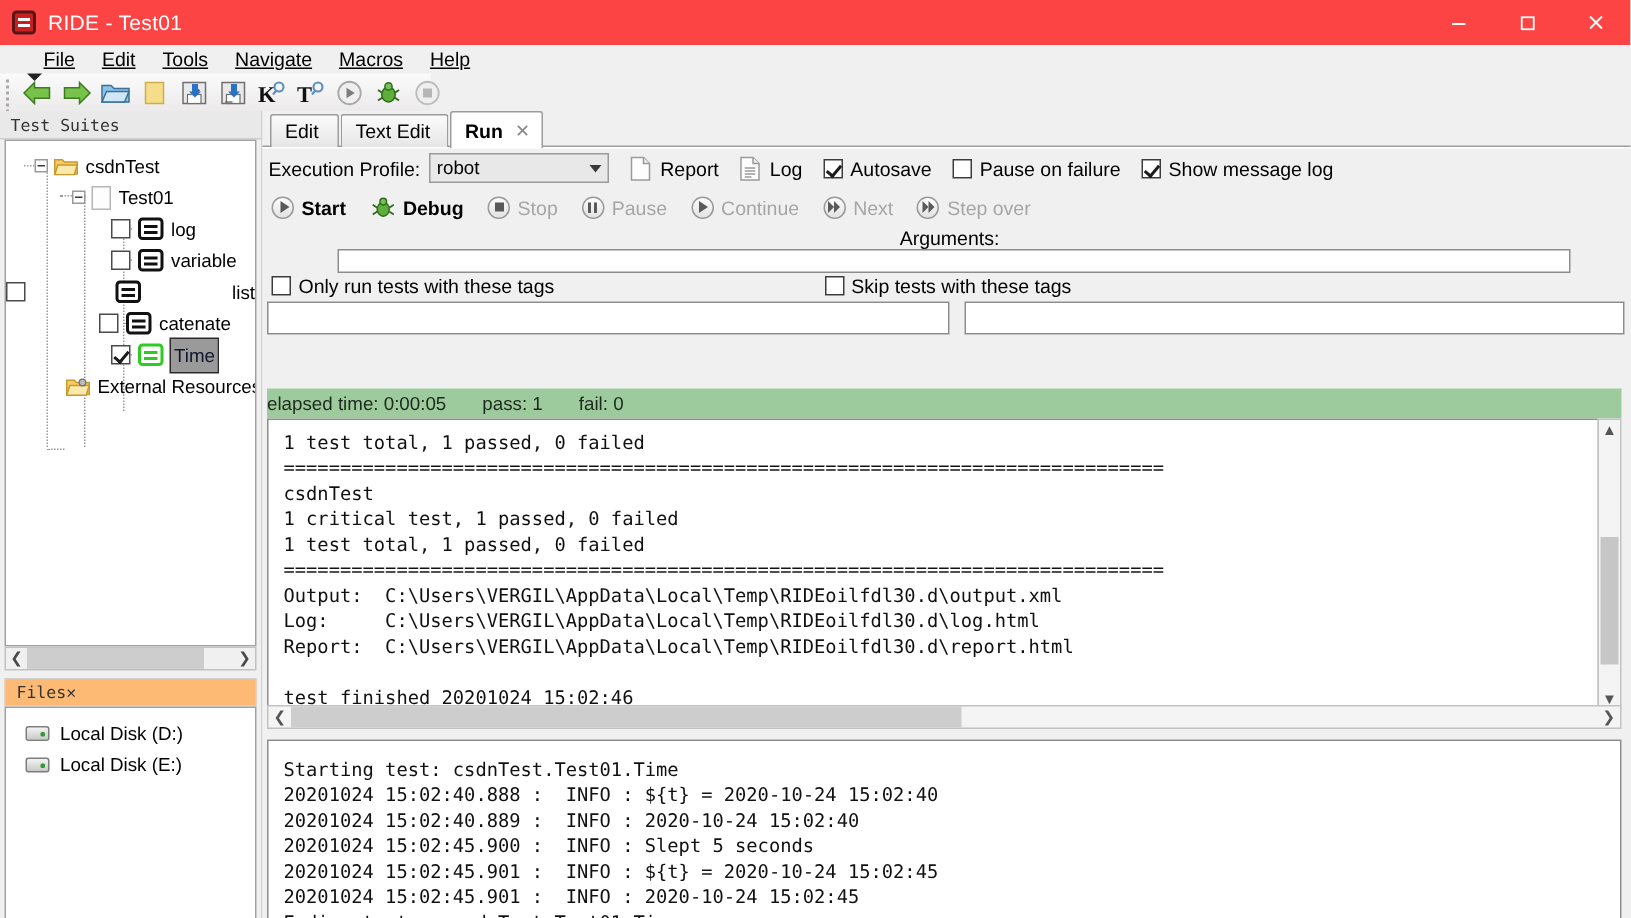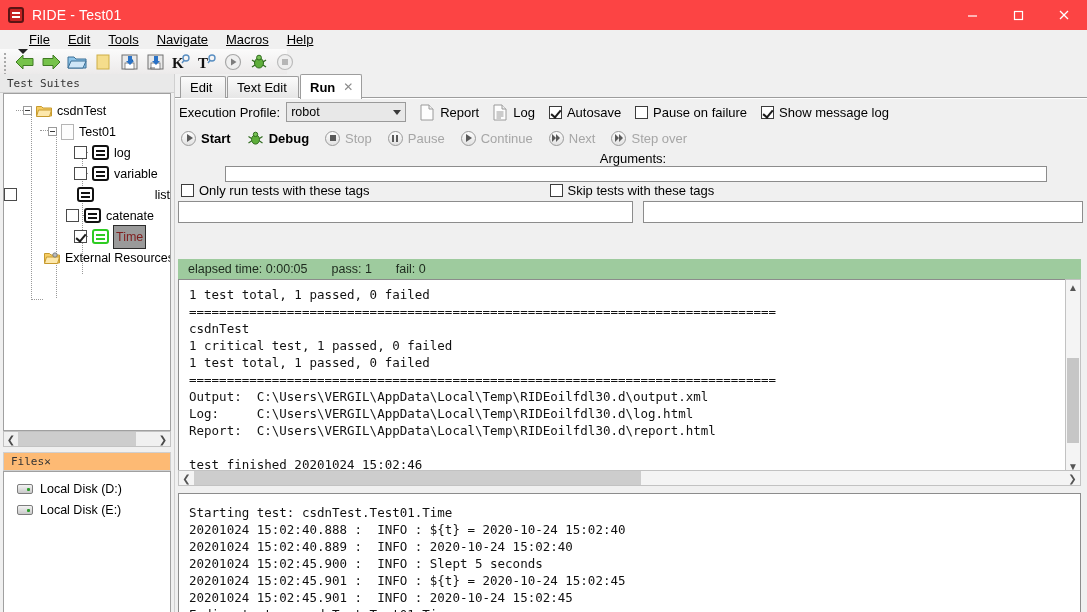--- a/index.html
+++ b/index.html
@@ -105,21 +105,21 @@
   }
   .ico-test{
     width:17px;height:15px;flex:none;margin-right:5px;border:2px solid #111;border-radius:3px;
     background:#fff;position:relative;box-sizing:border-box;
   }
   .ico-test::before{content:"";position:absolute;left:2px;top:3px;width:9px;height:2px;background:#111;}
   .ico-test::after{content:"";position:absolute;left:2px;top:7px;width:9px;height:2px;background:#111;}
   .ico-test.green{border-color:#2ecc22;}
   .ico-test.green::before,.ico-test.green::after{background:#2ecc22;}
   .tlabel{font-size:12.5px;color:#000;}
-  .tlabel.sel{background:#9a9a9a;color:#7f1d1d;outline:1px solid #2b2b2b;padding:4px 2px;}
+  .tlabel.sel{background:#9a9a9a;color:#0f172a;outline:1px solid #2b2b2b;padding:4px 2px;}
   .dotted-v{
     position:absolute;border-left:1px dotted #999;
   }
   .dotted-h{
     position:absolute;border-top:1px dotted #999;
   }
 
   .hscroll{
     position:absolute;left:3px;top:357px;width:168px;height:16px;
     background:#f0f0f0;border:1px solid #c2c2c2;box-sizing:border-box;display:flex;align-items:center;
@@ -216,21 +216,21 @@
 
   .row-args{height:28px;display:flex;align-items:center;padding-left:4px;flex-direction:column;}
   .txtinput{
     height:22px;background:#fff;border:1px solid #8c8c8c;box-sizing:border-box;
   }
   .row-tags{height:22px;position:relative;display:flex;align-items:center;padding-left:4px;}
   .tags-inputs{height:24px;position:relative;padding-left:3px;}
 
   .statusbar{
     position:absolute;left:3px;width:903px;height:20px;background:#9ecb9e;
-    display:flex;align-items:center;padding-left:10px;box-sizing:border-box;font-size:12.5px;color:#1d2a1d;
+    display:flex;align-items:center;box-sizing:border-box;font-size:12.5px;color:#1d2a1d;
   }
   .statusbar span{margin-right:24px;}
 
   .console{
     position:absolute;left:3px;width:903px;background:#fff;border:1px solid #8c8c8c;
     box-sizing:border-box;overflow:hidden;
     font-family:"DejaVu Sans Mono", monospace;font-size:12.5px;line-height:17px;color:#111;
   }
   .console pre{margin:0;padding:6px 0 0 10px;white-space:pre;font:inherit;}
 

